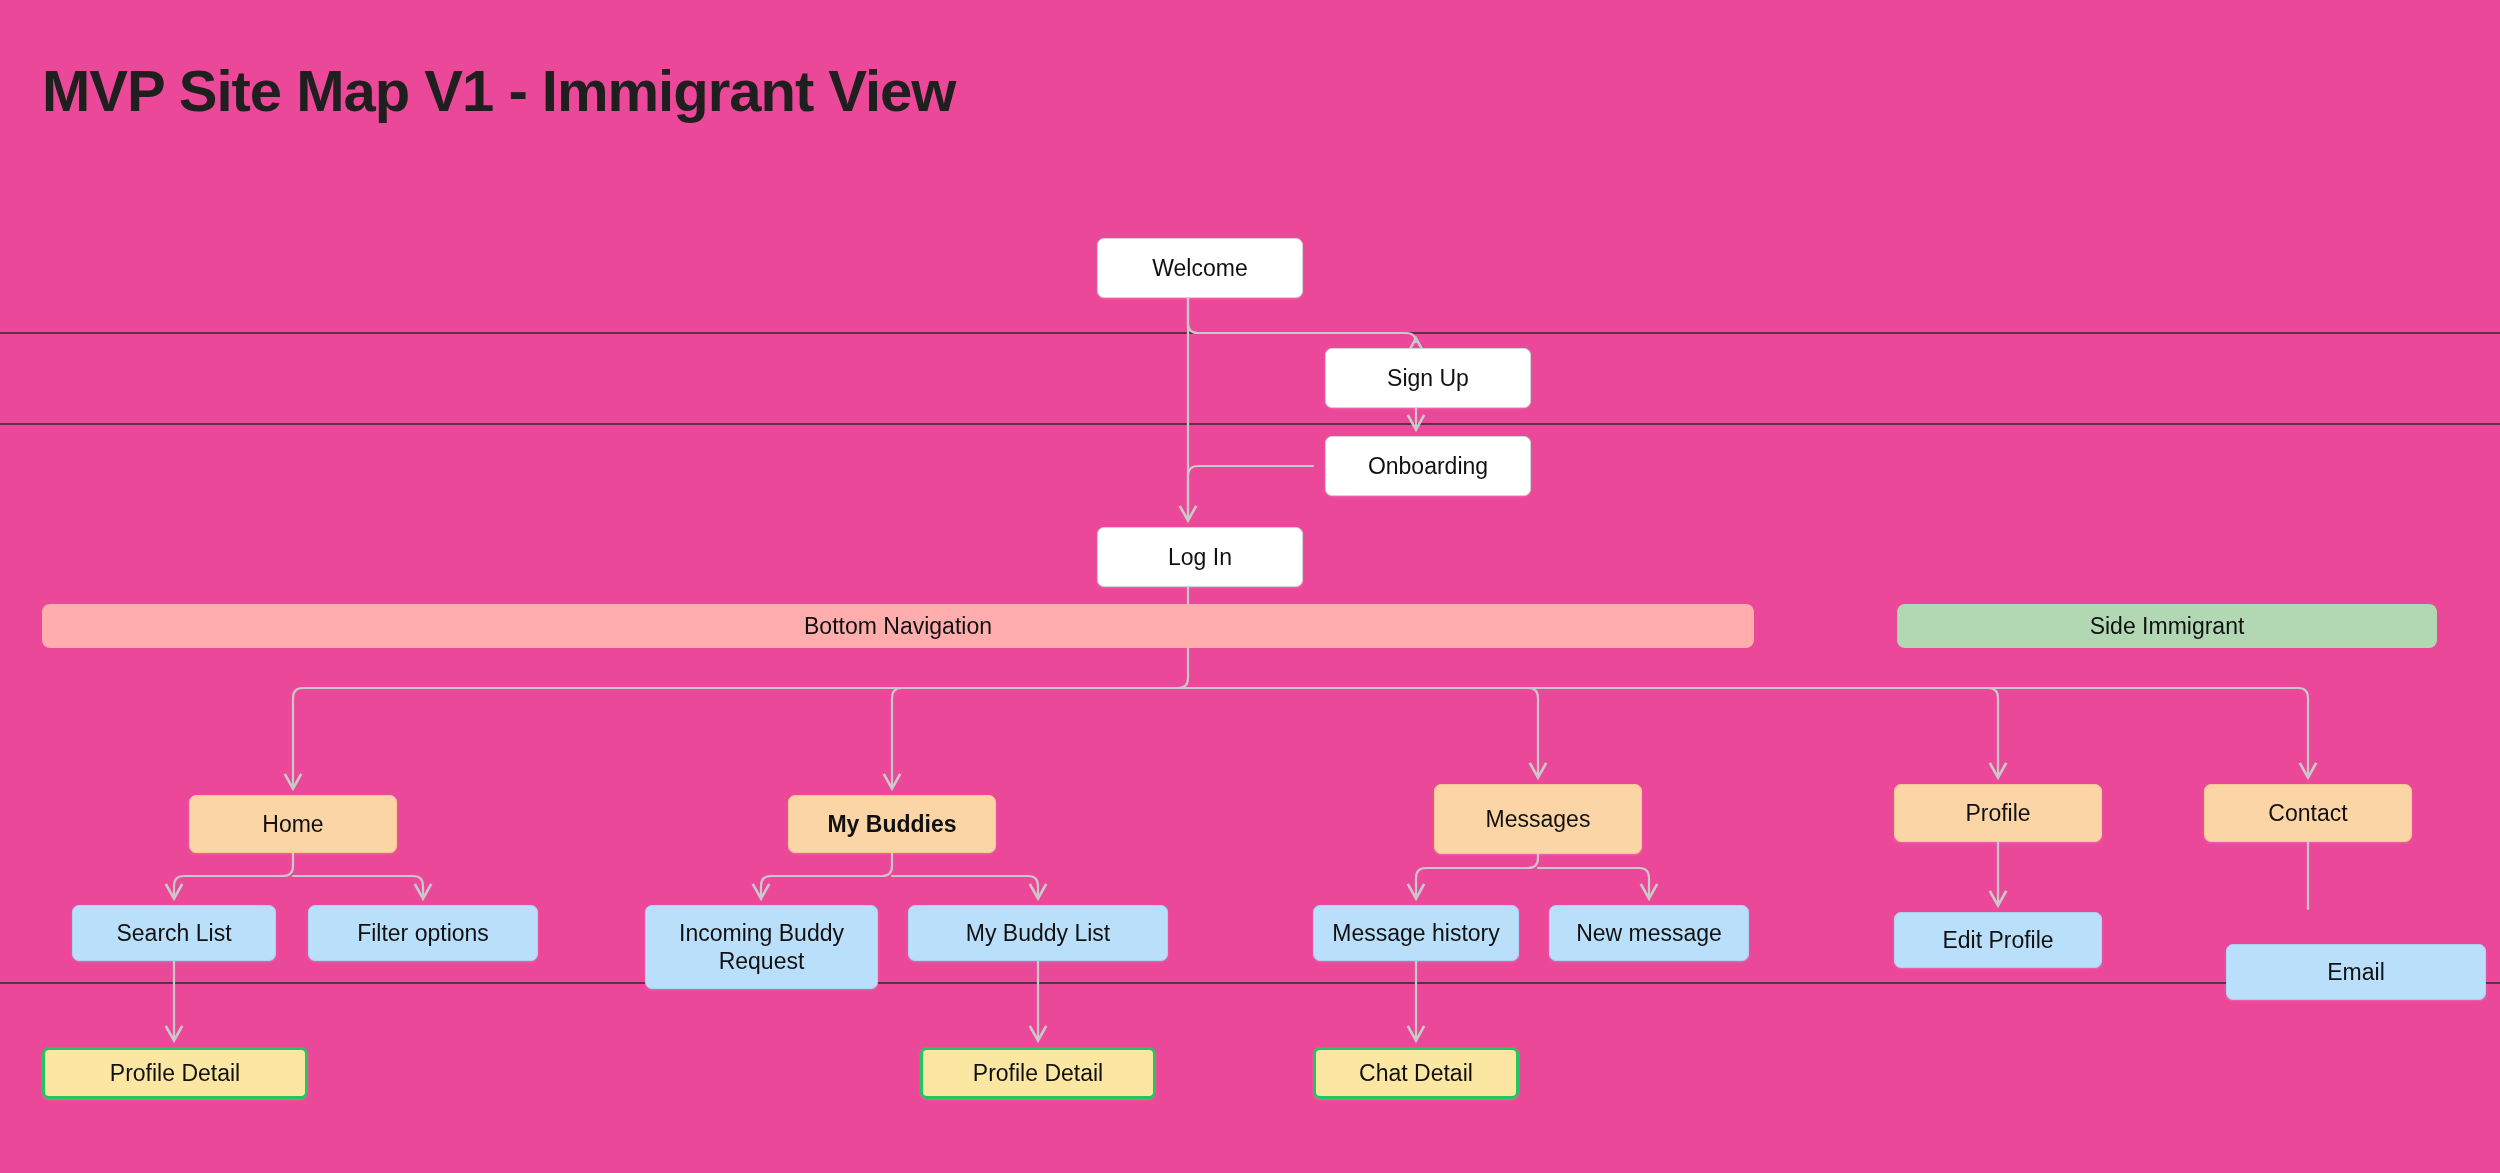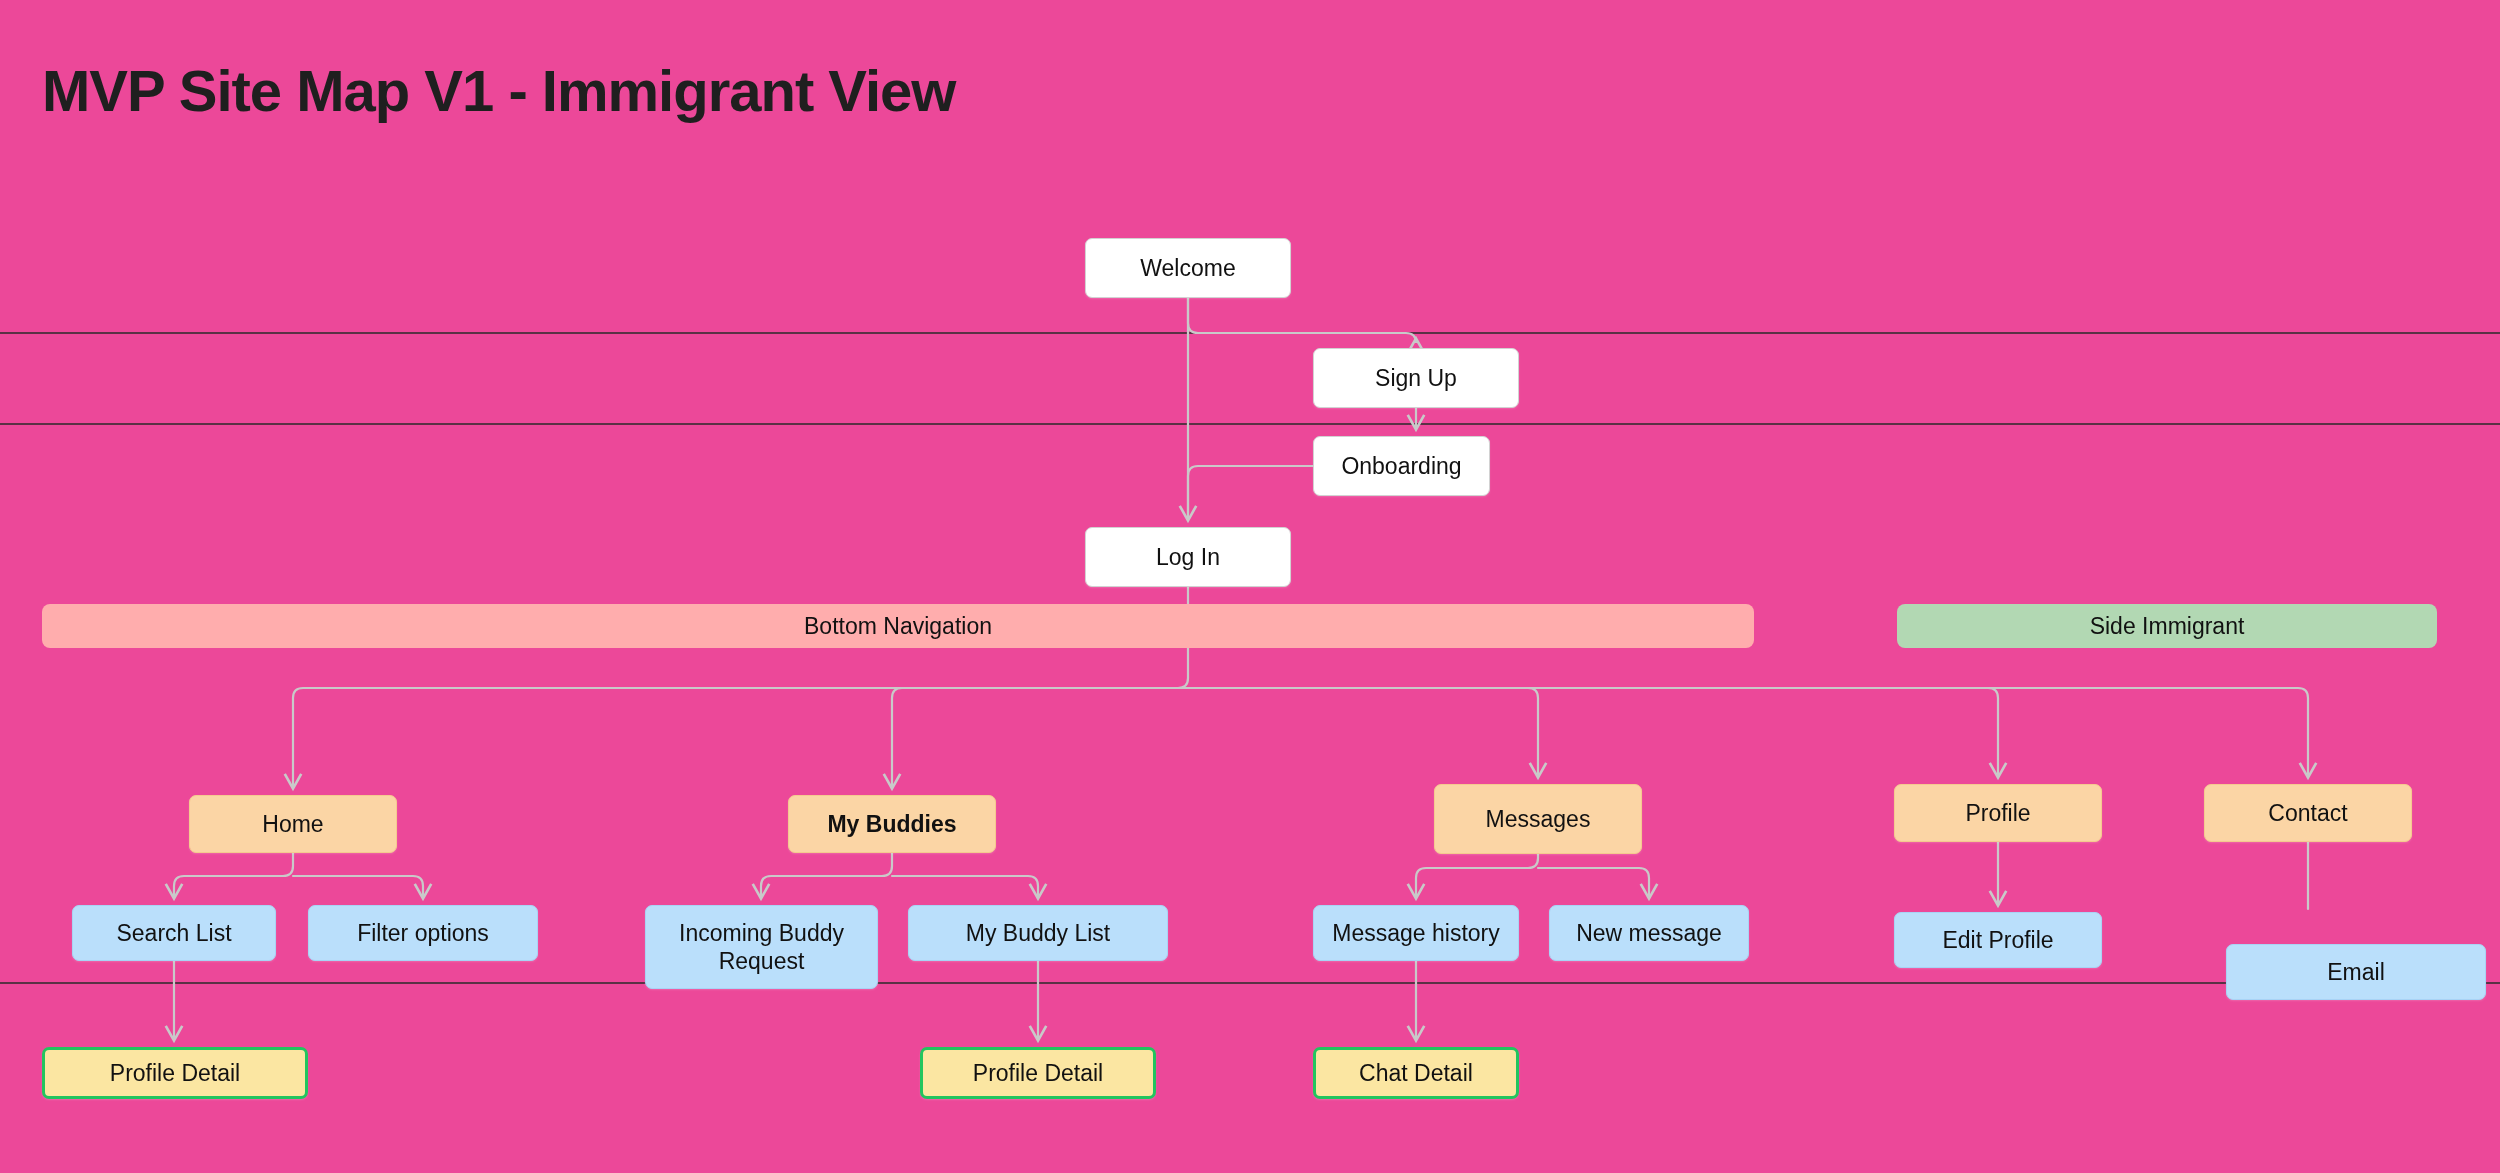--- a/index.html
+++ b/index.html
@@ -48,20 +48,21 @@
     border-radius: 7px;
     color: #111111;
     font-size: 23px;
     line-height: 1.22;
     padding: 4px 8px;
     box-shadow: 0 1px 2px rgba(255,255,255,0.16);
   }
   .node.white {
     background: #ffffff;
     border: 1px solid #d2d2d2;
+    margin-left: 12px;
   }
   .node.orange {
     background: #fbd5a5;
     border: 1px solid #f5c98e;
   }
   .node.blue {
     background: #badffb;
     border: 1px solid #a8d3f5;
   }
   .node.yellow {
@@ -139,21 +140,21 @@
   <div class="band green" style="left:1897px; top:604px; width:540px; height:44px;">
     <span>Side Immigrant</span>
   </div>
 
   <div class="node white" style="left:1085px; top:238px; width:206px; height:60px;">
     <span>Welcome</span>
   </div>
   <div class="node white" style="left:1313px; top:348px; width:206px; height:60px;">
     <span>Sign Up</span>
   </div>
-  <div class="node white" style="left:1313px; top:436px; width:177px; height:60px;">
+  <div class="node white" style="left:1313px; top:436px; width:206px; height:60px;">
     <span>Onboarding</span>
   </div>
   <div class="node white" style="left:1085px; top:527px; width:206px; height:60px;">
     <span>Log In</span>
   </div>
 
   <div class="node orange" style="left:189px; top:795px; width:208px; height:58px;">
     <span>Home</span>
   </div>
   <div class="node orange" style="left:788px; top:795px; width:208px; height:58px;font-weight:bold;">

